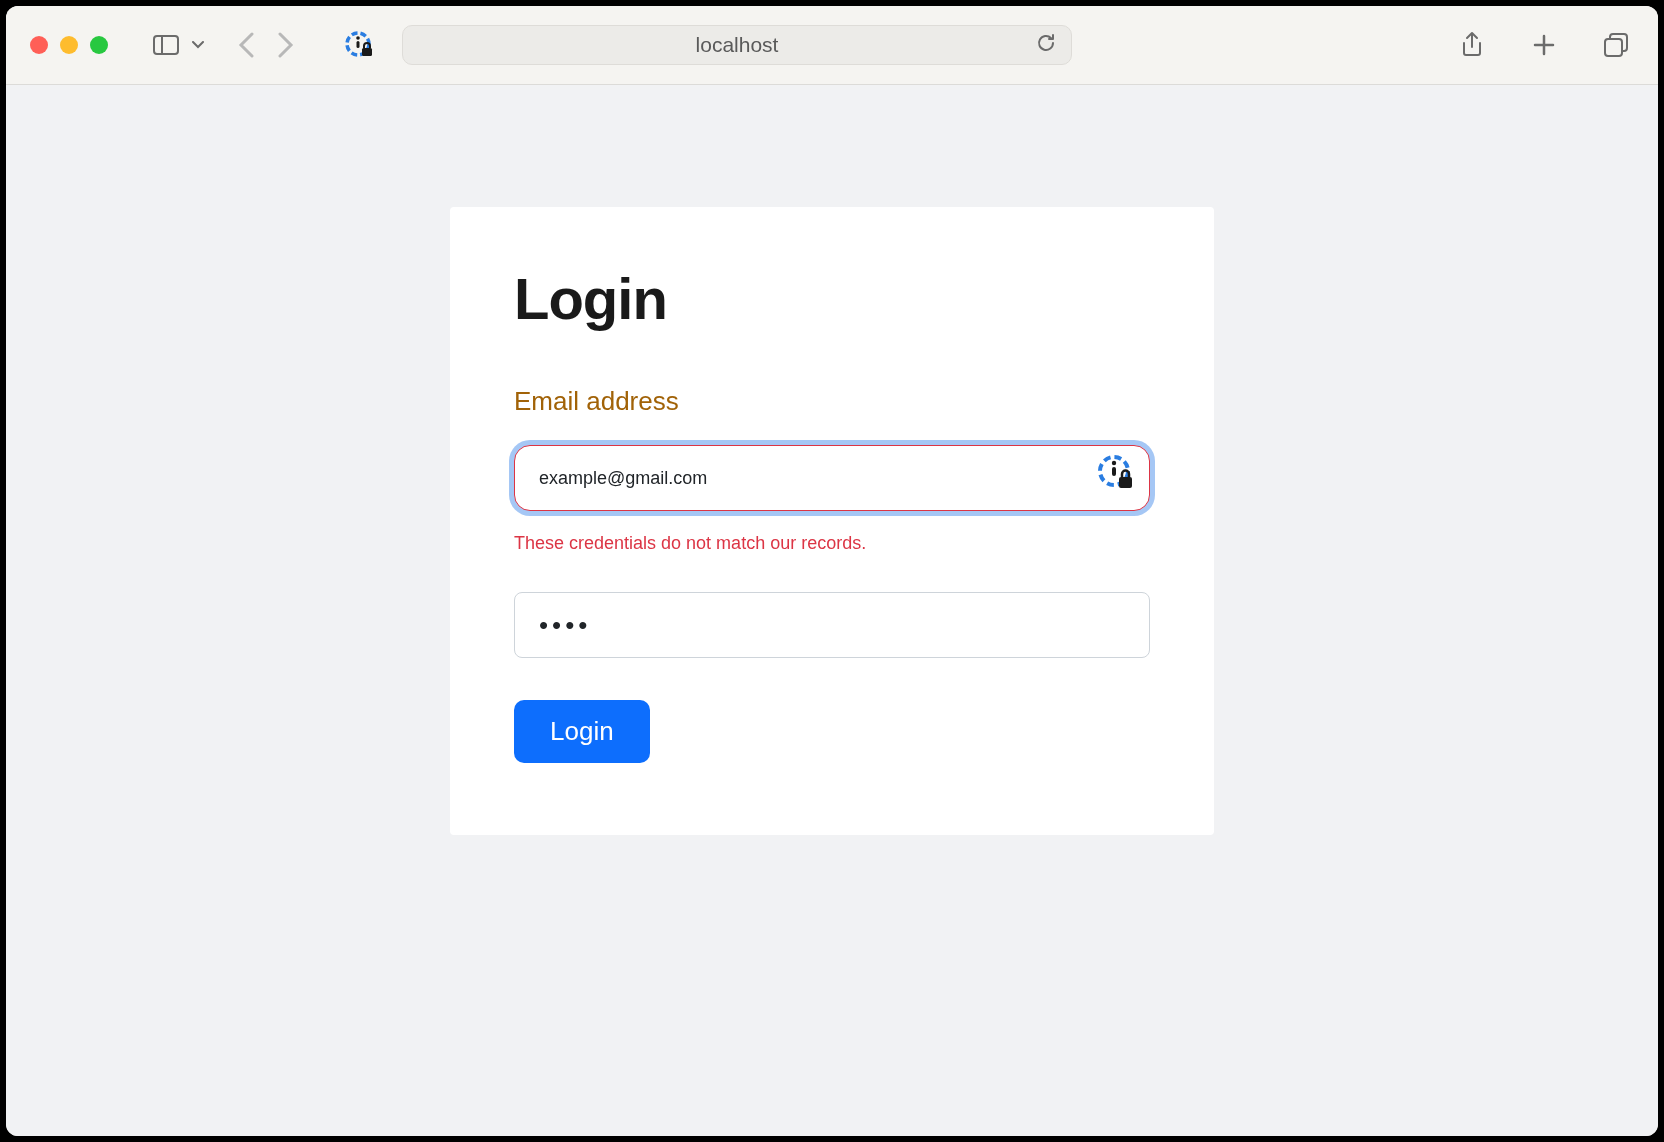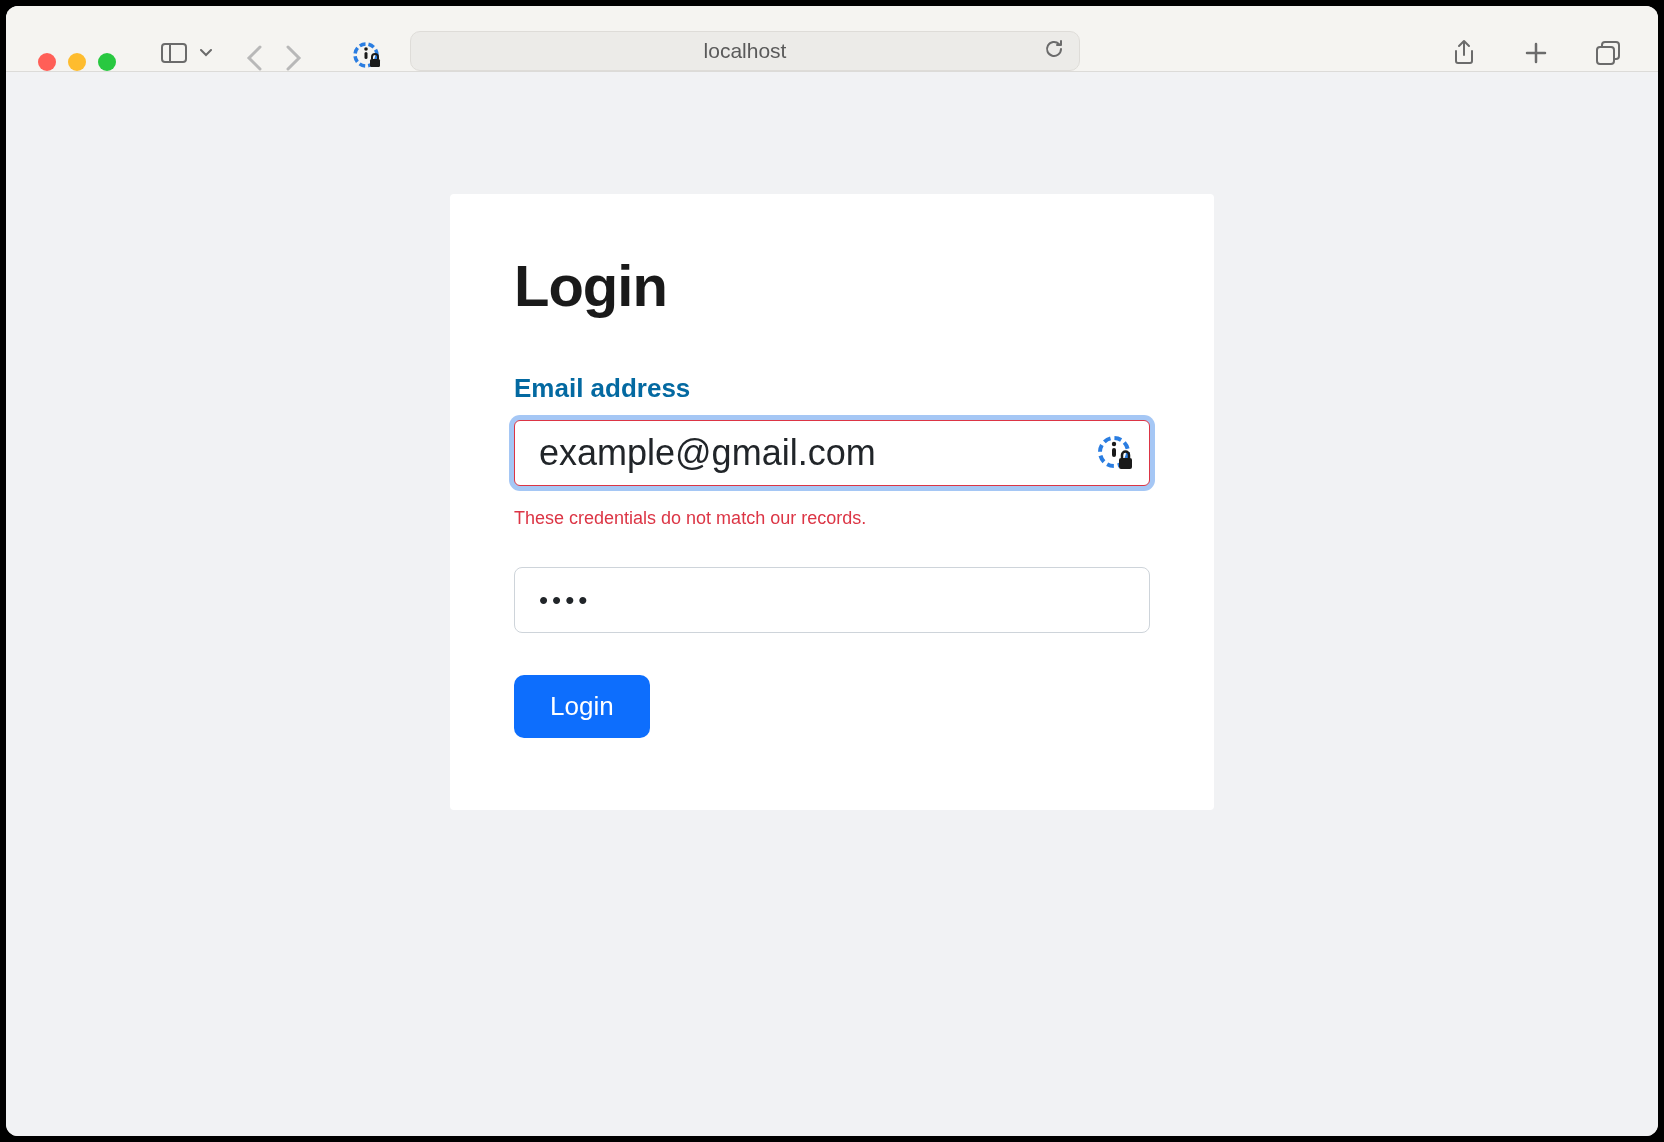--- a/index.html
+++ b/index.html
@@ -21,26 +21,26 @@
       height: 1130px;
       margin: 6px;
       background: #f5f4f1;
       border-radius: 12px;
       overflow: hidden;
       display: flex;
       flex-direction: column;
     }
     
     .toolbar {
-      height: 66px;
+      height: 79px;
       background: #f5f4f1;
       border-bottom: 1px solid #dcdbd8;
       display: flex;
-      align-items: flex-end;
-      padding: 0 32px;
+      align-items: center;
+      padding: 0 24px;
       gap: 10px;
     }
     
     .traffic-lights {
       display: flex;
       gap: 12px;
       margin-right: 30px;
     }
     
     .traffic-light {
@@ -147,39 +147,40 @@
       letter-spacing: -1px;
     }
     
     .form-group {
       margin-bottom: 38px;
     }
     
     .form-label {
       display: block;
       font-size: 26px;
-      font-weight: 700;
-      color: #0369a1;
+      font-weight: 400;
+      color: #a16207;
       margin-bottom: 16px;
     }
     
     .input-wrapper {
       position: relative;
     }
     
     .form-input {
       width: 100%;
       height: 66px;
       border: 1px solid #ced4da;
-      border-radius: 6px;
+      border-radius: 16px;
       padding: 0 56px 0 24px;
-      font-size: 36px;
+      font-size: 18px;
       color: #212529;
       background: #fff;
       outline: none;
+      margin-top: 12px;
     }
     
     .form-input.error {
       border: 1.5px solid #dc3545;
       box-shadow: 0 0 0 5px #a5c7f5;
     }
     
     .keychain-badge {
       position: absolute;
       right: 16px;

